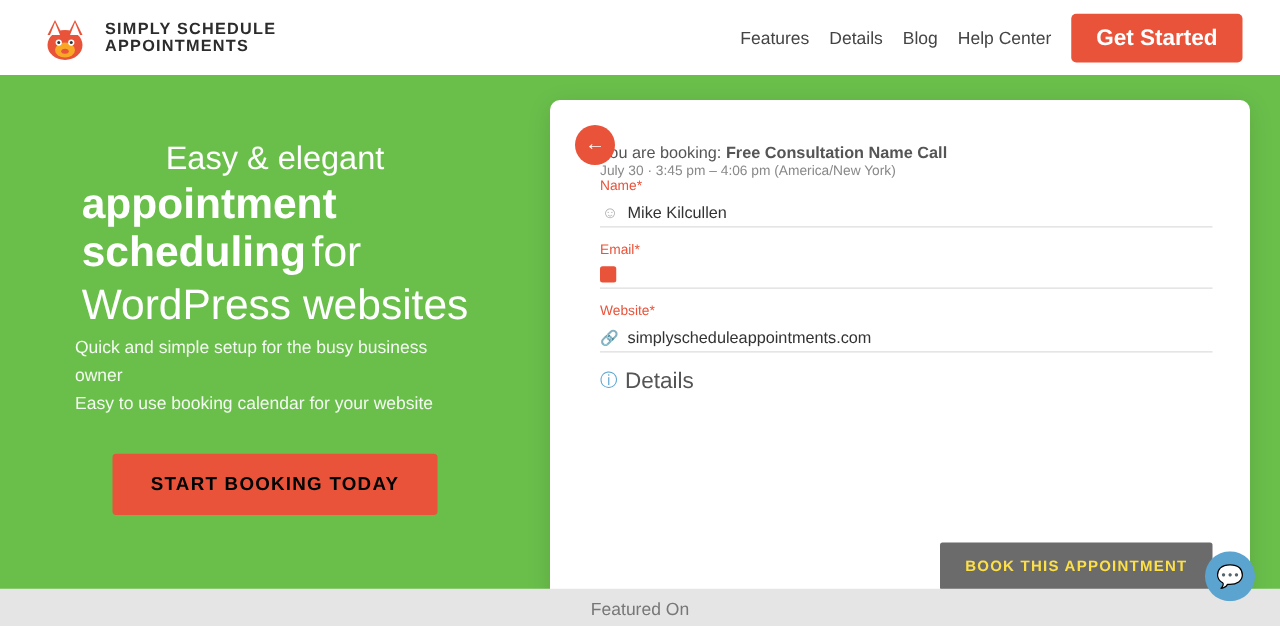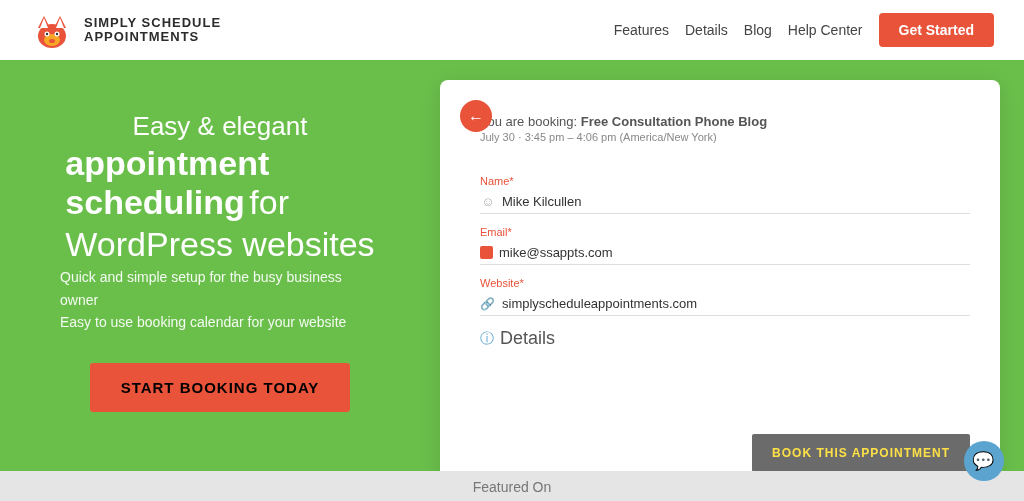--- a/index.html
+++ b/index.html
@@ -50,21 +50,21 @@
       text-decoration: none;
       font-size: 14px;
       cursor: pointer;
     }
     .nav-cta {
       background: #e8533a;
       color: white;
       border: none;
       padding: 9px 20px;
       border-radius: 4px;
-      font-size: 14px;
+      font-size: 18px;
       font-weight: 600;
       cursor: pointer;
     }
 
     
     .hero {
       background: #6abf4b;
       display: flex;
       height: 441px;
       position: relative;
@@ -160,21 +160,21 @@
       padding-left: 10px;
     }
     .booking-label {
       font-size: 13px;
       color: #555;
       margin-bottom: 2px;
     }
     .booking-date {
       font-size: 11px;
       color: #888;
-      margin-bottom: 32px;
+      margin-bottom: 0;
     }
     .form-field {
       margin-bottom: 12px;
     }
     .form-label {
       font-size: 11px;
       color: #e8533a;
       margin-bottom: 3px;
       display: block;
     }
@@ -297,37 +297,36 @@
     </div>
     <button class="hero-btn">START BOOKING TODAY</button>
   </div>
 
   <div class="hero-right">
     <div class="booking-card">
       <div class="back-btn">←</div>
       <div class="booking-info">
         <p class="booking-label">
           <span>You are booking:</span>
-          <strong>Free Consultation Phone Blog</strong>
+          <strong>Free Consultation Name Call</strong>
         </p>
         <p class="booking-date">July 30 · 3:45 pm – 4:06 pm (America/New York)</p>
 
         <div class="form-field">
           <label class="form-label">Name*</label>
           <div class="form-input-row">
             <span class="field-icon field-icon-person">☺</span>
             <input type="text" value="Mike Kilcullen" style="">
           </div>
         </div>
 
         <div class="form-field">
           <label class="form-label">Email*</label>
           <div class="form-input-row">
             <span style="display:inline-block;width:13px;height:13px;background:#e8533a;border-radius:2px;"></span>
-            <input type="email" value="mike@ssappts.com" style="">
           </div>
         </div>
 
         <div class="form-field">
           <label class="form-label">Website*</label>
           <div class="form-input-row">
             <span class="field-icon field-icon-link">🔗</span>
             <input type="text" value="simplyscheduleappointments.com" style="">
           </div>
         </div>

